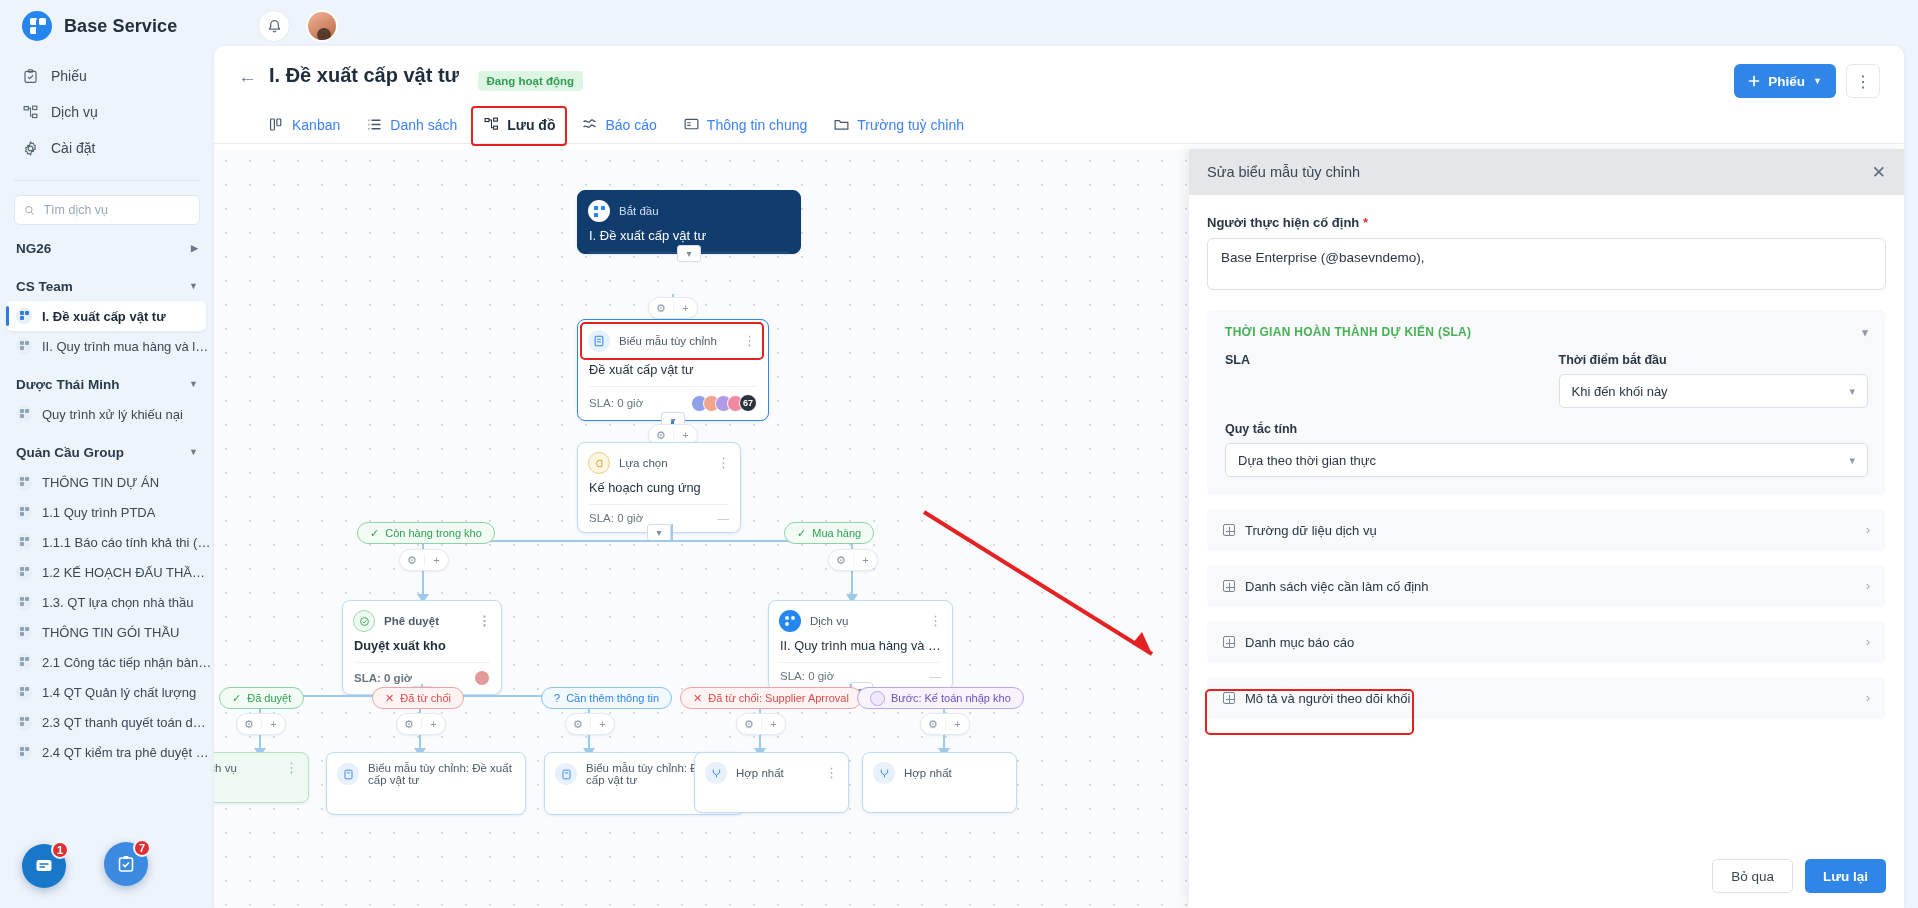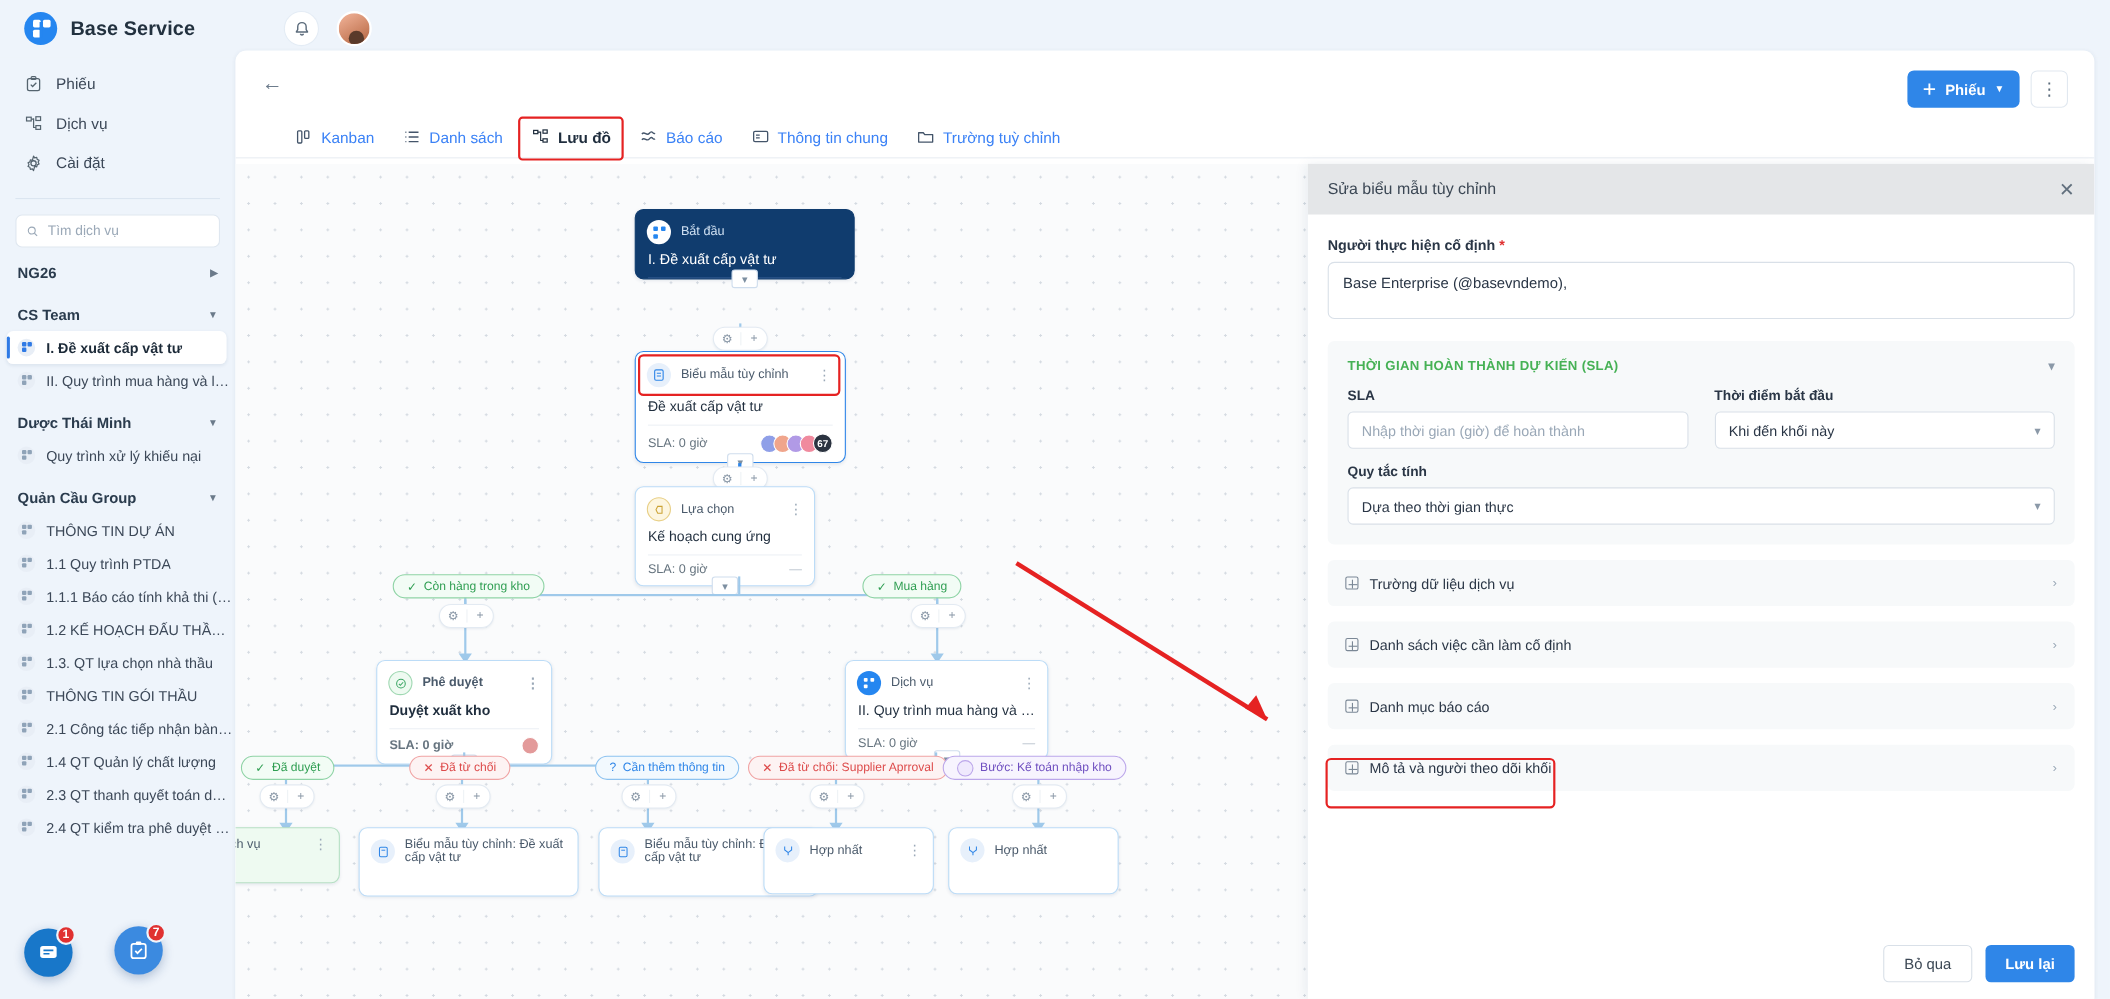--- a/index.html
+++ b/index.html
@@ -411,20 +411,24 @@
       <rect x="7.5" y="2" width="5" height="3" rx="1" fill="#fff"></rect>
       <path d="M7 10.5l2 2 4-4" fill="none" stroke="#fff" stroke-width="1.6"></path>
     </svg>
     <span class="badge">7</span>
   </div>
 </div>
 
 <div class="content">
   <div class="page-head">
     <span class="back-arrow">←</span>
+    <div>
+      <span class="page-title">I. Đề xuất cấp vật tư</span>
+      <span class="status-pill">Đang hoạt động</span>
+    </div>
     <div class="head-right">
       <button class="btn-primary">
         <svg width="12" height="12" viewBox="0 0 14 14">
           <line x1="7" y1="1" x2="7" y2="13" stroke="#fff" stroke-width="2"></line>
           <line x1="1" y1="7" x2="13" y2="7" stroke="#fff" stroke-width="2"></line>
         </svg>
         <span>Phiếu</span>
         <span style="font-size:9px;">▼</span>
       </button>
       <div class="btn-kebab">⋮</div>
@@ -480,21 +484,21 @@
       <svg class="ico" viewBox="0 0 20 20">
         <path d="M2.5 5.5h5l1.5 2h8.5v8h-15z" fill="none" stroke="#44556a" stroke-width="1.4" stroke-linejoin="round"></path>
       </svg>
       <span>Trường tuỳ chỉnh</span>
     </div>
   </div>
   <div class="tabs-underline"></div>
 
   <div class="canvas">
 
-    <div class="node start-node" style="left:363px; top:41px; width:200px;">
+    <div class="node start-node" style="left:363px; top:41px; width:224px;">
       <div class="node-hd">
         <span class="circ-ico" style="background:#fff;">
           <svg width="13" height="13" viewBox="0 0 14 14">
             <rect x="1" y="1" width="4.5" height="4.5" rx="1" fill="#2586f0"></rect>
             <rect x="8.5" y="1" width="4.5" height="4.5" rx="1" fill="#2586f0"></rect>
             <rect x="1" y="8.5" width="4.5" height="4.5" rx="1" fill="#2586f0"></rect>
           </svg>
         </span>
         <span class="ntype">Bắt đầu</span>
       </div>
@@ -772,21 +776,20 @@
       </div>
 
       <div class="sla-card">
         <div class="sla-card-hd">
           <span>THỜI GIAN HOÀN THÀNH DỰ KIẾN (SLA)</span>
           <span class="chev">▾</span>
         </div>
         <div class="grid2">
           <div>
             <div class="sub-label">SLA</div>
-            <input class="inp" placeholder="Nhập thời gian (giờ) để hoàn thành" style="">
           </div>
           <div>
             <div class="sub-label">Thời điểm bắt đầu</div>
             <div class="sel">
               <span class="sel-val">Khi đến khối này</span>
               <span class="chev">▾</span>
             </div>
           </div>
         </div>
         <div class="mt14">

